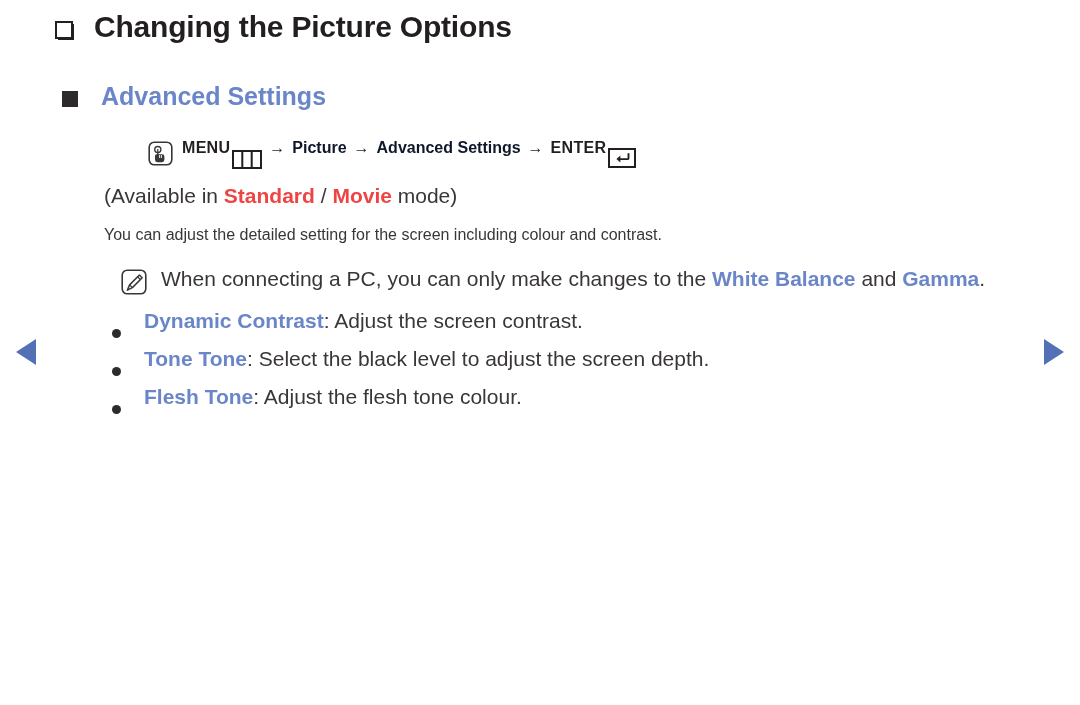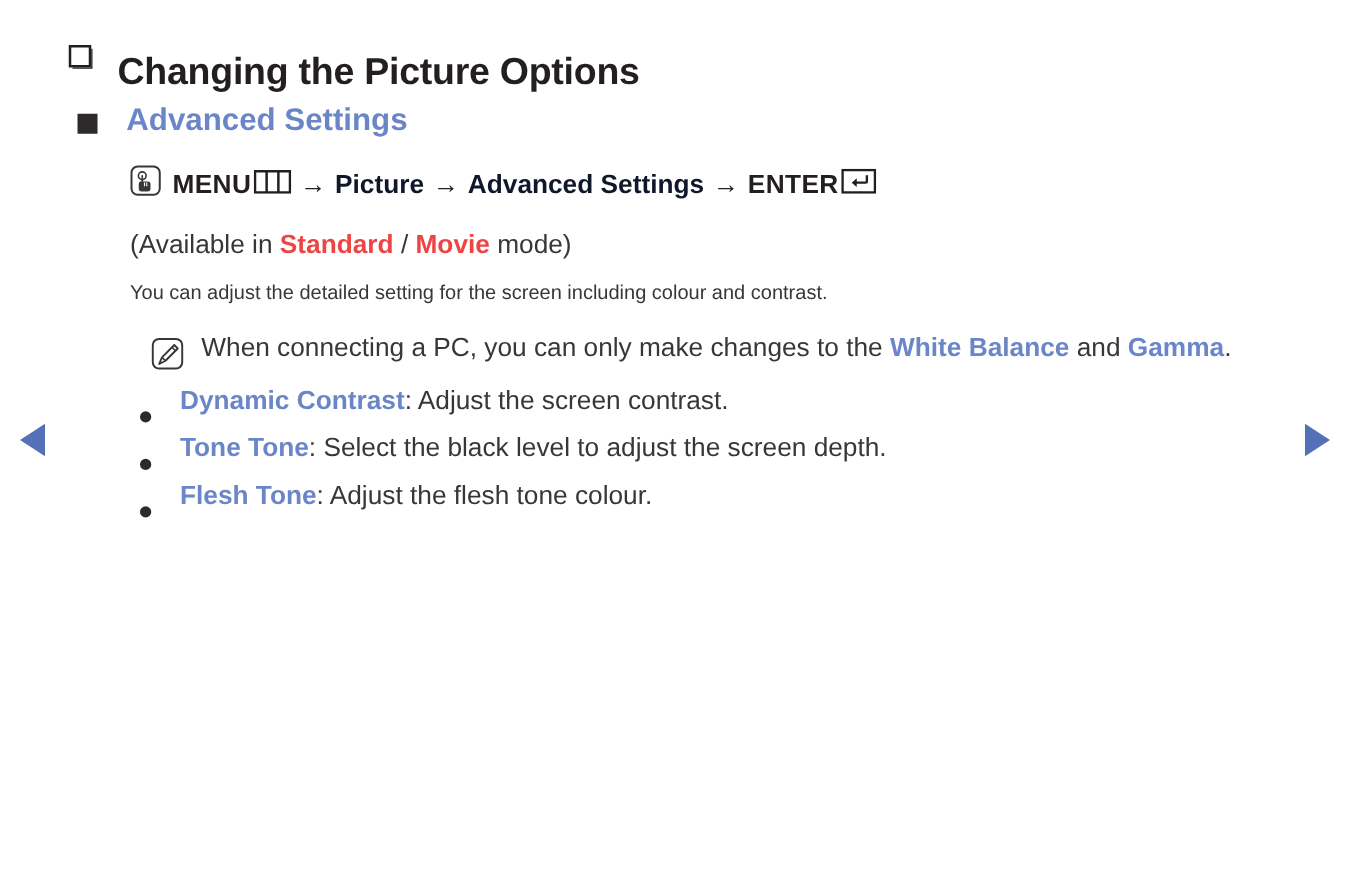--- a/index.html
+++ b/index.html
@@ -54,21 +54,20 @@
     background: #ffffff;
     border: 2px solid #231f20;
     box-sizing: content-box;
   }
   .title-text {
     font-size: 30px;
     font-weight: bold;
     color: #231f20;
     letter-spacing: -0.2px;
     line-height: 1;
-    margin-top: 31px;
   }
 
   
   .subhead-row {
     position: absolute;
     left: 62px;
     top: 84px;
     display: flex;
     align-items: center;
     gap: 23px;
@@ -89,26 +88,27 @@
 
   
   .content {
     position: absolute;
     left: 104px;
     top: 131px;
     width: 930px;
   }
 
   .menu-path {
-    font-size: 21px;
+    font-size: 16px;
     line-height: 34px;
     color: #231f20;
     white-space: nowrap;
     display: flex;
-    align-items: flex-start;
+    align-items: flex-end;
+    margin-left: 44px;
   }
   .menu-path .blue {
     color: #0f172a;
     font-weight: bold;
   }
   .menu-path .bold-black {
     font-weight: bold;
     color: #231f20;
     letter-spacing: 0.3px;
   }
@@ -164,21 +164,21 @@
     font-size: 16px;
     line-height: 34px;
     color: #3a3637;
     margin-top: 5px;
   }
 
   
   .note-row {
     display: flex;
     margin-top: 10px;
-    align-items: flex-end;
+    align-items: center;
     padding-left: 17px;
   }
   .icon-note {
     width: 26px;
     height: 26px;
     flex: 0 0 auto;
     margin-right: 14px;
     margin-top: 5px;
   }
   .note-text {

